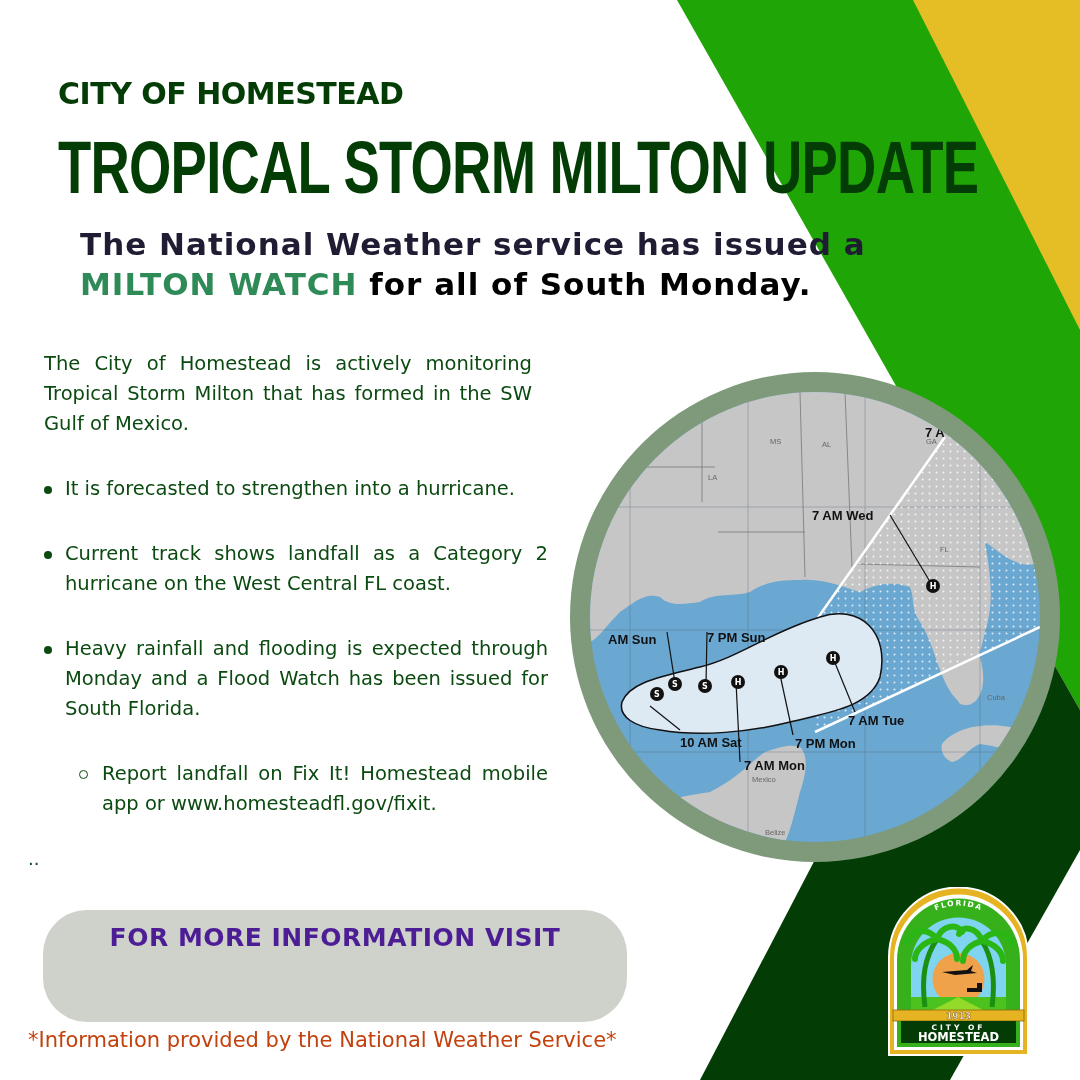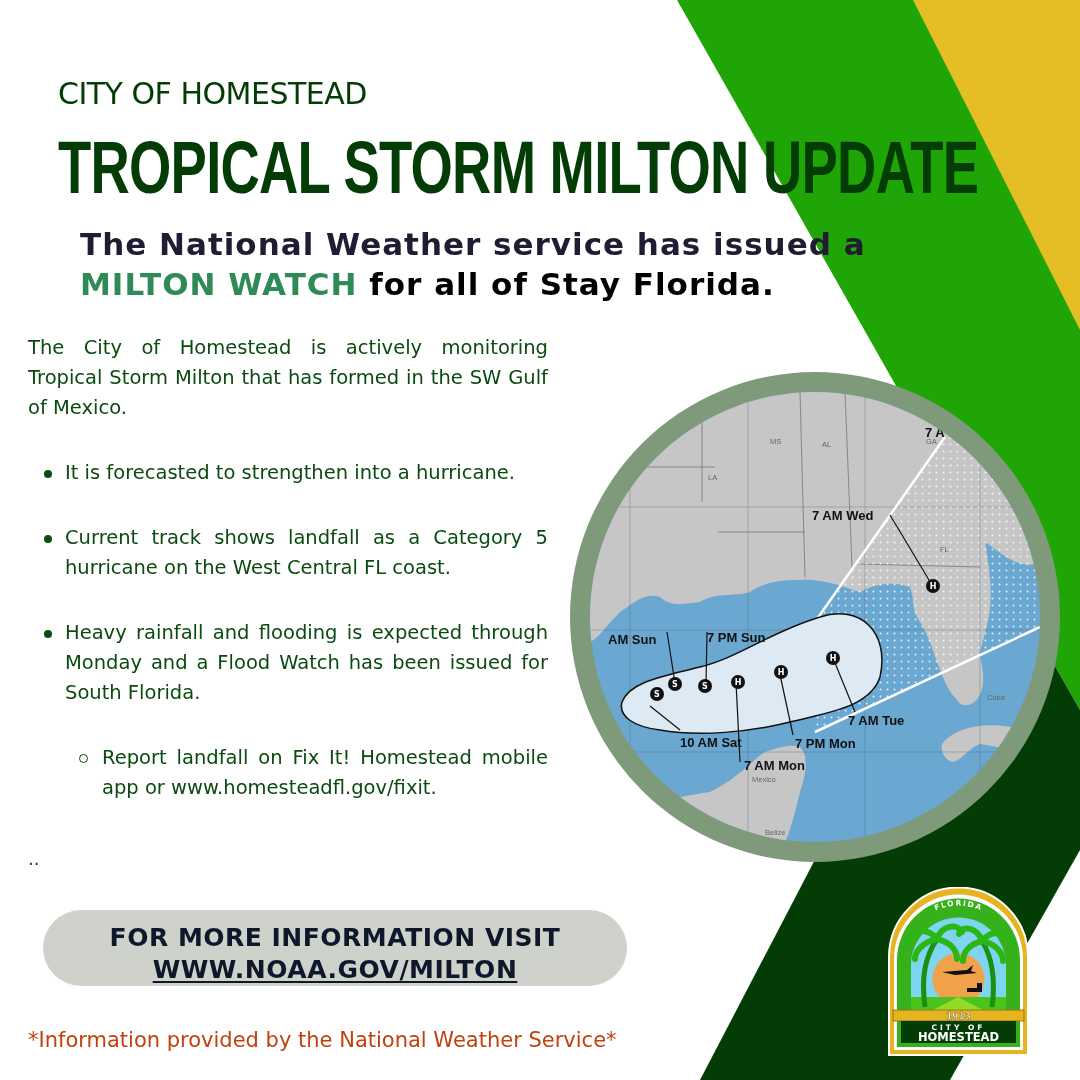--- a/index.html
+++ b/index.html
@@ -1,62 +1,62 @@
 <!DOCTYPE html>
 <html><head>
 <meta charset="utf-8">
 <style>
   html, body { margin:0; padding:0; }
   body { width:1080px; height:1080px; position:relative; overflow:hidden; background:#ffffff; font-family:"Liberation Sans", sans-serif; }
   .bg { position:absolute; left:0; top:0; width:1080px; height:1080px; }
-  .kicker { position:absolute; left:58px; top:76px; font-family:"DejaVu Sans", sans-serif; font-weight:normal; font-size:30px; color:#033d05; letter-spacing:-0.5px; white-space:nowrap; }
+  .kicker { position:absolute; left:58px; top:76px; font-family:"DejaVu Sans", sans-serif; font-weight:bold; font-size:30px; color:#033d05; letter-spacing:-0.5px; white-space:nowrap; }
   .title { position:absolute; left:58px; top:128px; font-family:"Liberation Sans", sans-serif; font-weight:bold; font-size:74px; line-height:80px; color:#033d05; white-space:nowrap; transform-origin:left top; transform:scaleX(0.735); letter-spacing:-1px; }
   .subtitle { position:absolute; left:80px; width:950px; top:224px; font-family:"DejaVu Sans", sans-serif; font-weight:bold; font-size:31px; line-height:40px; letter-spacing:1px; }
   .subtitle .l1 { color:#1f1c33; }
   .subtitle .fw { color:#2e8b57; }
   .subtitle .l2 { color:#000000; }
   .body { position:absolute; left:28px; top:333px; width:520px; font-family:"DejaVu Sans", sans-serif; font-size:19.5px; line-height:30px; color:#0b4a10; text-align:justify; }
-  .body p { margin:0; }
+  .body p { margin:16px; }
   .body ul { margin:0; padding-left:37px; list-style:none; }
   .body li { position:relative;margin-top:35px; }
   .body li.b1::before { content:""; position:absolute; left:-21px; top:12px; width:8px; height:8px; border-radius:50%; background:#0b4a10; }
   .body ul.sub { padding-left:37px; }
   .body li.b2::before { content:""; position:absolute; left:-23px; top:11px; width:7px; height:7px; border-radius:50%; border:1.2px solid #0b4a10; }
   .body .gap { height:30px; }
   .ellipsis { position:absolute; left:28px; top:848px; font-family:"DejaVu Sans", sans-serif; font-size:18px; color:#0b4a10; }
   .map { position:absolute; left:570px; top:372px; width:490px; height:490px; border-radius:50%; background:#7f9a7b; }
   .map svg { position:absolute; left:20px; top:20px; width:450px; height:450px; border-radius:50%; }
-  .pill { position:absolute; left:43px; top:910px; width:584px; height:76px; border-radius:44px; background:#cfd2cb; text-align:center; font-family:"DejaVu Sans", sans-serif; font-weight:bold; font-size:25px; line-height:32px; color:#0f172a; letter-spacing:0.5px; }
+  .pill { position:absolute; left:43px; top:910px; width:584px; height:112px; border-radius:44px; background:#cfd2cb; text-align:center; font-family:"DejaVu Sans", sans-serif; font-weight:bold; font-size:25px; line-height:32px; color:#4c1d95; letter-spacing:0.5px; }
   .pill .t1 { display:block; padding-top:12px; }
   .pill .t2 { display:block; text-decoration:underline; text-underline-offset:3px; }
   .footnote { position:absolute; left:28px; top:1028px; font-family:"DejaVu Sans", sans-serif; font-size:21px; color:#c2410c; white-space:nowrap; }
   .logo { position:absolute; left:887px; top:887px; width:143px; height:170px; }
 </style>
 </head>
 <body>
 
 <svg class="bg" viewBox="0 0 1080 1080">
   <polygon points="677,0 1080,0 1080,710" fill="#1fa505"></polygon>
   <polygon points="913,0 1080,0 1080,330" fill="#e5bd25"></polygon>
   <polygon points="983,539 1080,710 1080,850 950,1080 700,1080 820,850" fill="#033d05"></polygon>
 </svg>
 
 <div class="kicker">CITY OF HOMESTEAD</div>
 <div class="title">TROPICAL STORM MILTON UPDATE</div>
 
 <div class="subtitle">
   <div class="l1">The National Weather service has issued a</div>
-  <div><span class="fw">MILTON WATCH</span><span class="l2"> for all of Stay Florida.</span></div>
+  <div><span class="fw">MILTON WATCH</span><span class="l2"> for all of South Monday.</span></div>
 </div>
 
 <div class="body">
   <p>The City of Homestead is actively monitoring Tropical Storm Milton that has formed in the SW Gulf of Mexico.</p>
   <ul>
     <li class="b1">It is forecasted to strengthen into a hurricane.</li>
-    <li class="b1">Current track shows landfall as a Category 5 hurricane on the West Central FL coast.</li>
+    <li class="b1">Current track shows landfall as a Category 2 hurricane on the West Central FL coast.</li>
     <li class="b1"><span>Heavy rainfall and flooding is expected through Monday and a Flood Watch has been issued for South Florida.</span>
       <ul class="sub">
         <li class="b2">Report landfall on Fix It! Homestead mobile app or www.homesteadfl.gov/fixit.</li>
       </ul>
     </li>
   </ul>
   <div class="gap"></div>
 </div>
 <div class="ellipsis">..</div>
 
@@ -147,21 +147,20 @@
       <text x="350" y="160">FL</text>
       <text x="397" y="308">Cuba</text>
       <text x="162" y="390">Mexico</text>
       <text x="175" y="443">Belize</text>
     </g>
   </svg>
 </div>
 
 <div class="pill">
   <span class="t1">FOR MORE INFORMATION VISIT</span>
-  <span class="t2">WWW.NOAA.GOV/MILTON</span>
 </div>
 
 <div class="footnote">*Information provided by the National Weather Service*</div>
 
 <svg class="logo" viewBox="0 0 143 170">
   <path d="M2,168 V70 A69.5,69.5 0 0 1 141,70 V168 Z" fill="#e6b322" stroke="#fff" stroke-width="2"></path>
   <path d="M7,163 V72 A64.5,64.5 0 0 1 136,72 V163 Z" fill="#fff"></path>
   <path d="M10,160 V73 A61.5,61.5 0 0 1 133,73 V160 Z" fill="#36b11c"></path>
   <path d="M24,124 V78 A47.5,47.5 0 0 1 119,78 V124 Z" fill="#7fd4ef"></path>
   <circle cx="71.5" cy="92" r="26" fill="#f0a24a"></circle>

